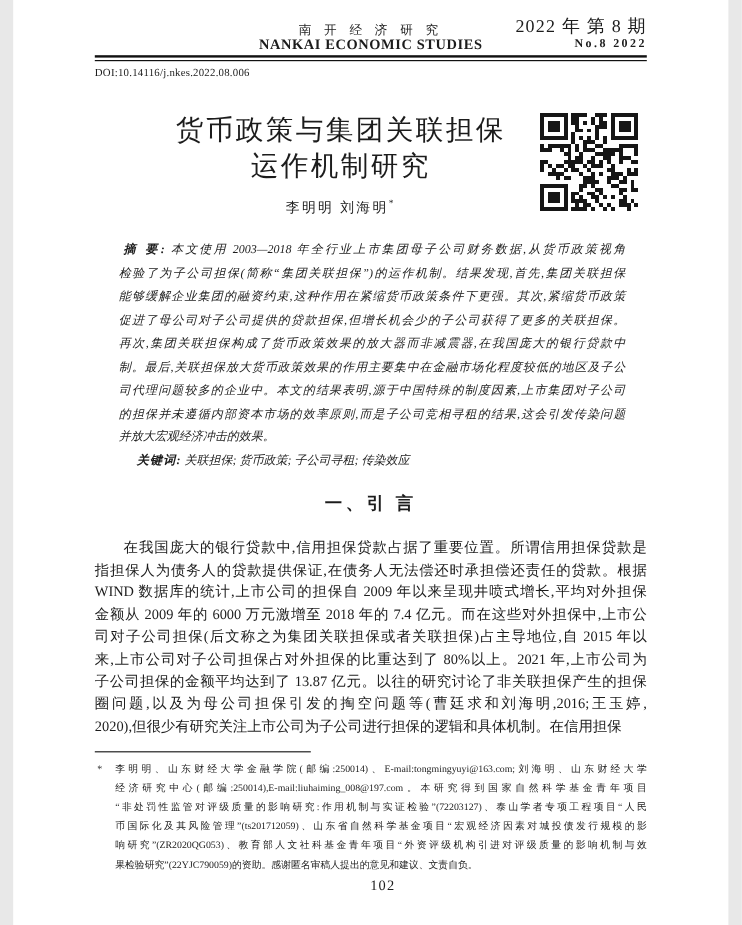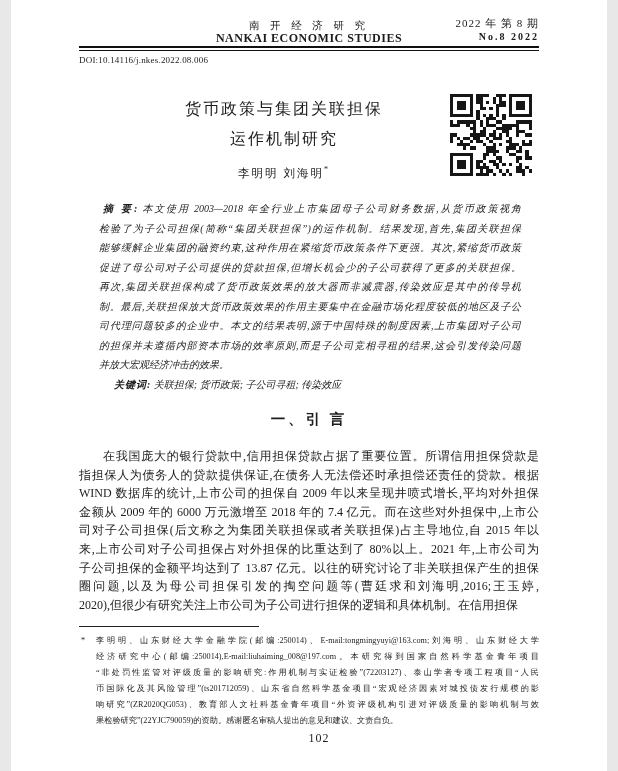--- a/index.html
+++ b/index.html
@@ -5,28 +5,28 @@
   html,body { margin:0; padding:0; background:#e8e8e8; }
   .page {
     position:relative; width:596px; height:771px; margin:0 auto;
     background:#ffffff; color:#1c1c1c; overflow:hidden;
     font-family:"Liberation Serif","DejaVu Serif",serif;
   }
   
   .header { position:absolute; left:68px; right:68px; top:17px; }
   .header-row { position:relative; height:13px; line-height:13px; text-align:center; }
   .journal-cn { font-size:10.5px; letter-spacing:4px; }
-  .issue-cn { position:absolute; right:0; top:0; font-size:11px; letter-spacing:1px; }
+  .issue-cn { position:absolute; right:0; top:0; font-size:15px; letter-spacing:1px; }
   .journal-en { font-size:12px; font-weight:bold; letter-spacing:0.5px; }
   .issue-en { position:absolute; right:0; top:0; font-size:10px; font-weight:bold; letter-spacing:2px; }
   .double-rule { margin-top:3px; height:2px; border-top:2px solid #111; border-bottom:1px solid #111; }
   .doi { position:absolute; left:68px; top:55px; font-size:9px; letter-spacing:0.2px; }
   
   .title-block { position:absolute; left:68px; top:94px; width:410px; text-align:center; }
-  .title-line { font-size:16px; line-height:30px; letter-spacing:2px; }
+  .title-line { font-size:23px; line-height:30px; letter-spacing:2px; }
   .authors { margin-top:11px; font-size:11.5px; letter-spacing:2px; }
   .authors sup { font-size:8px; }
   
   .qr { position:absolute; left:439px; top:94px; width:82px; height:82px; background:#fff; }
   .qr svg { display:block; width:82px; height:82px; }
   
   .abstract { position:absolute; left:88px; right:86px; top:199px; font-size:10px; line-height:19.5px;font-style:italic; }
   .jline { text-align:justify; text-align-last:justify; }
   .jlist .jline:last-child { text-align-last:left; }
   .abstract .lbl { font-weight:bold; letter-spacing:1px; }
@@ -378,21 +378,21 @@
         <rect x="22" y="24" width="1" height="1"></rect>
       </svg>
     </div>
 
   <div class="abstract">
     <div class="jline first"><span class="lbl">摘 要:</span> <span>本文使用 2003—2018 年全行业上市集团母子公司财务数据,从货币政策视角</span></div>
     <div class="jlist">
         <div class="jline">检验了为子公司担保(简称“集团关联担保”)的运作机制。结果发现,首先,集团关联担保</div>
         <div class="jline">能够缓解企业集团的融资约束,这种作用在紧缩货币政策条件下更强。其次,紧缩货币政策</div>
         <div class="jline">促进了母公司对子公司提供的贷款担保,但增长机会少的子公司获得了更多的关联担保。</div>
-        <div class="jline">再次,集团关联担保构成了货币政策效果的放大器而非减震器,传染效应是其中的传导机</div>
+        <div class="jline">再次,集团关联担保构成了货币政策效果的放大器而非减震器,在我国庞大的银行贷款中</div>
         <div class="jline">制。最后,关联担保放大货币政策效果的作用主要集中在金融市场化程度较低的地区及子公</div>
         <div class="jline">司代理问题较多的企业中。本文的结果表明,源于中国特殊的制度因素,上市集团对子公司</div>
         <div class="jline">的担保并未遵循内部资本市场的效率原则,而是子公司竞相寻租的结果,这会引发传染问题</div>
         <div class="jline">并放大宏观经济冲击的效果。</div>
       </div>
     <div class="keywords-line"><span class="lbl">关键词:</span><span> 关联担保; 货币政策; 子公司寻租; 传染效应</span></div>
   </div>
 
   <div class="section-heading">一、引 言</div>
 

